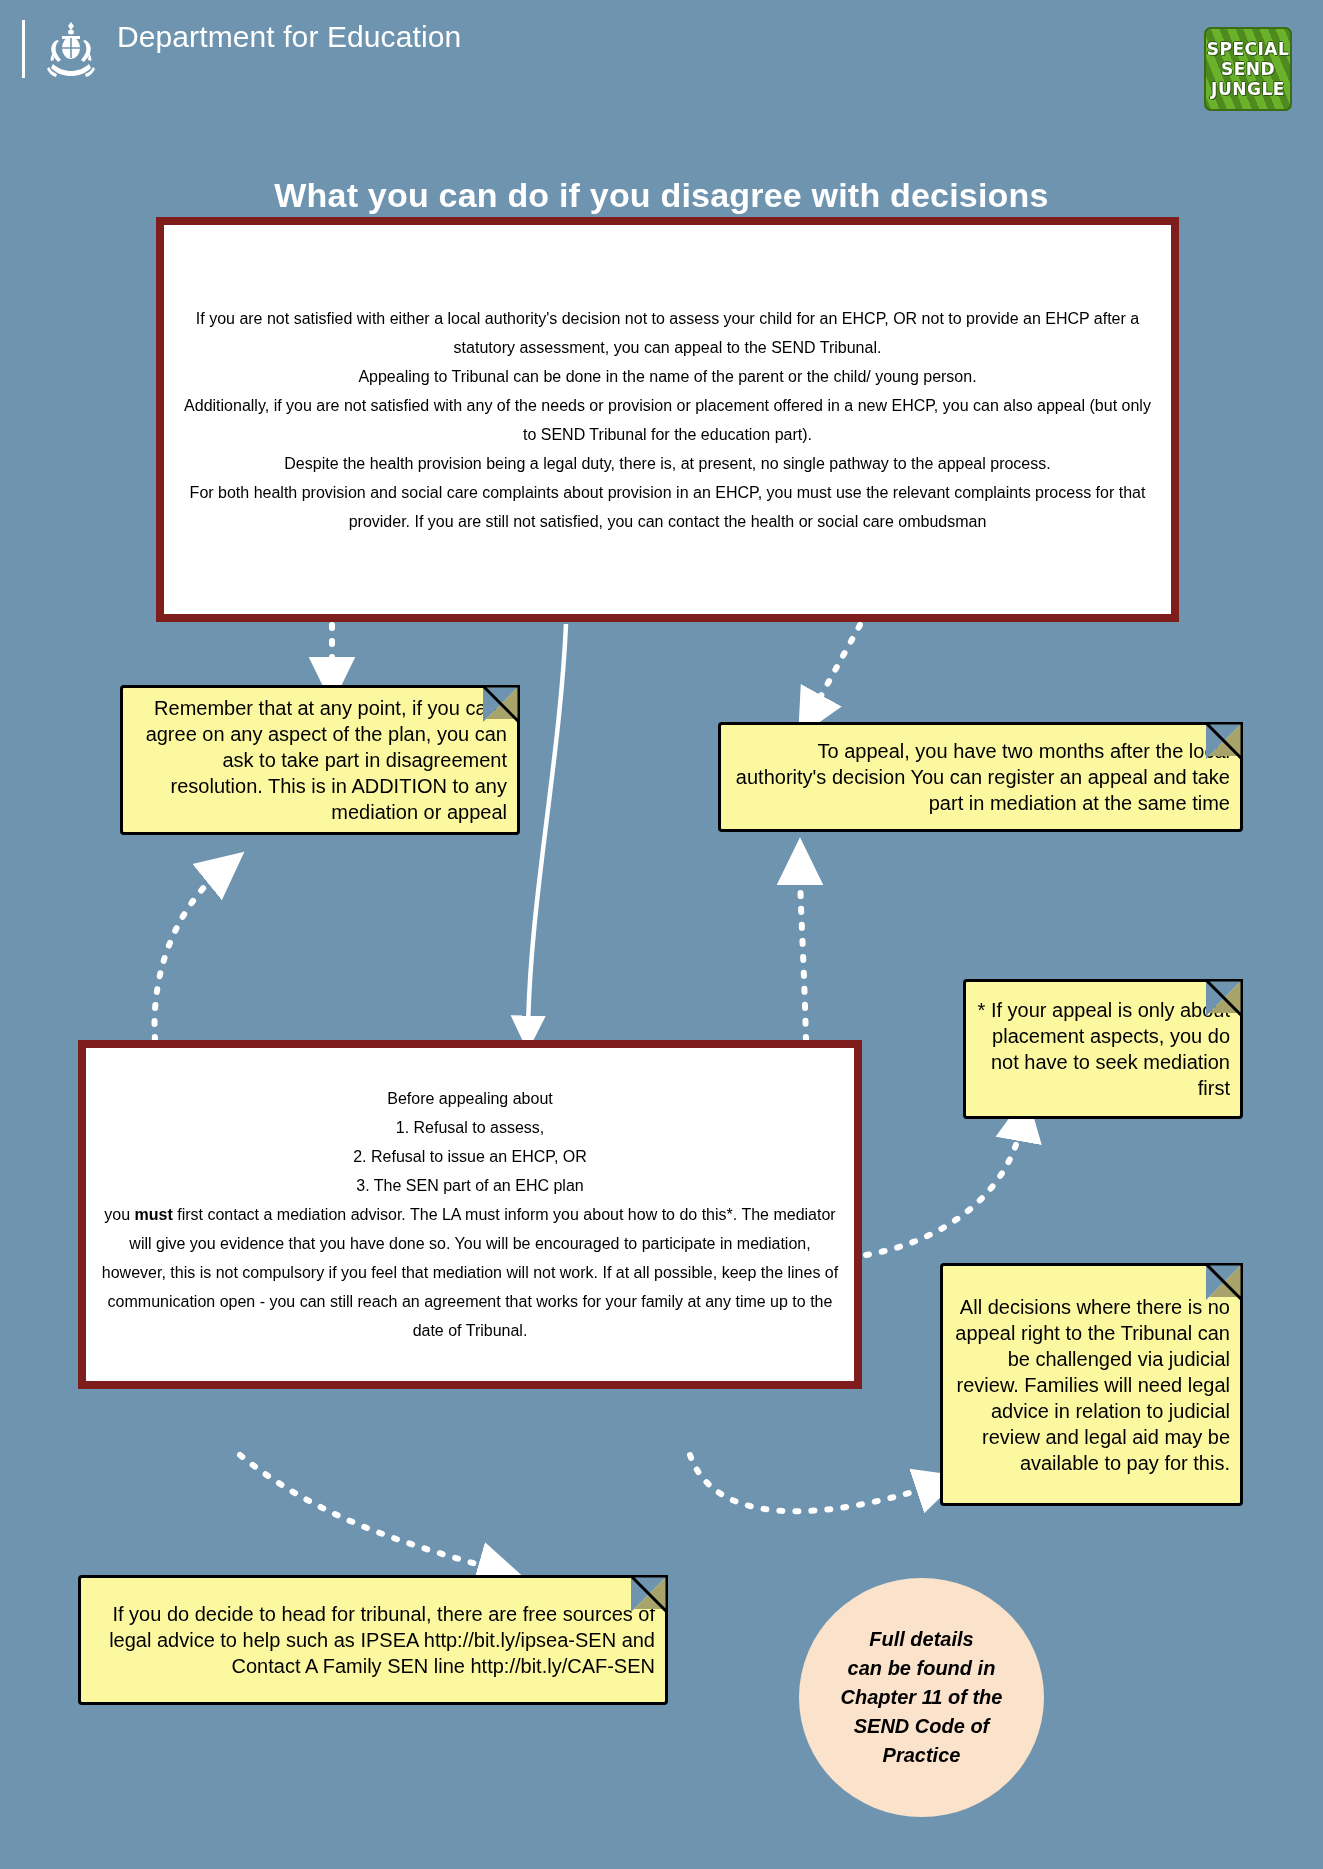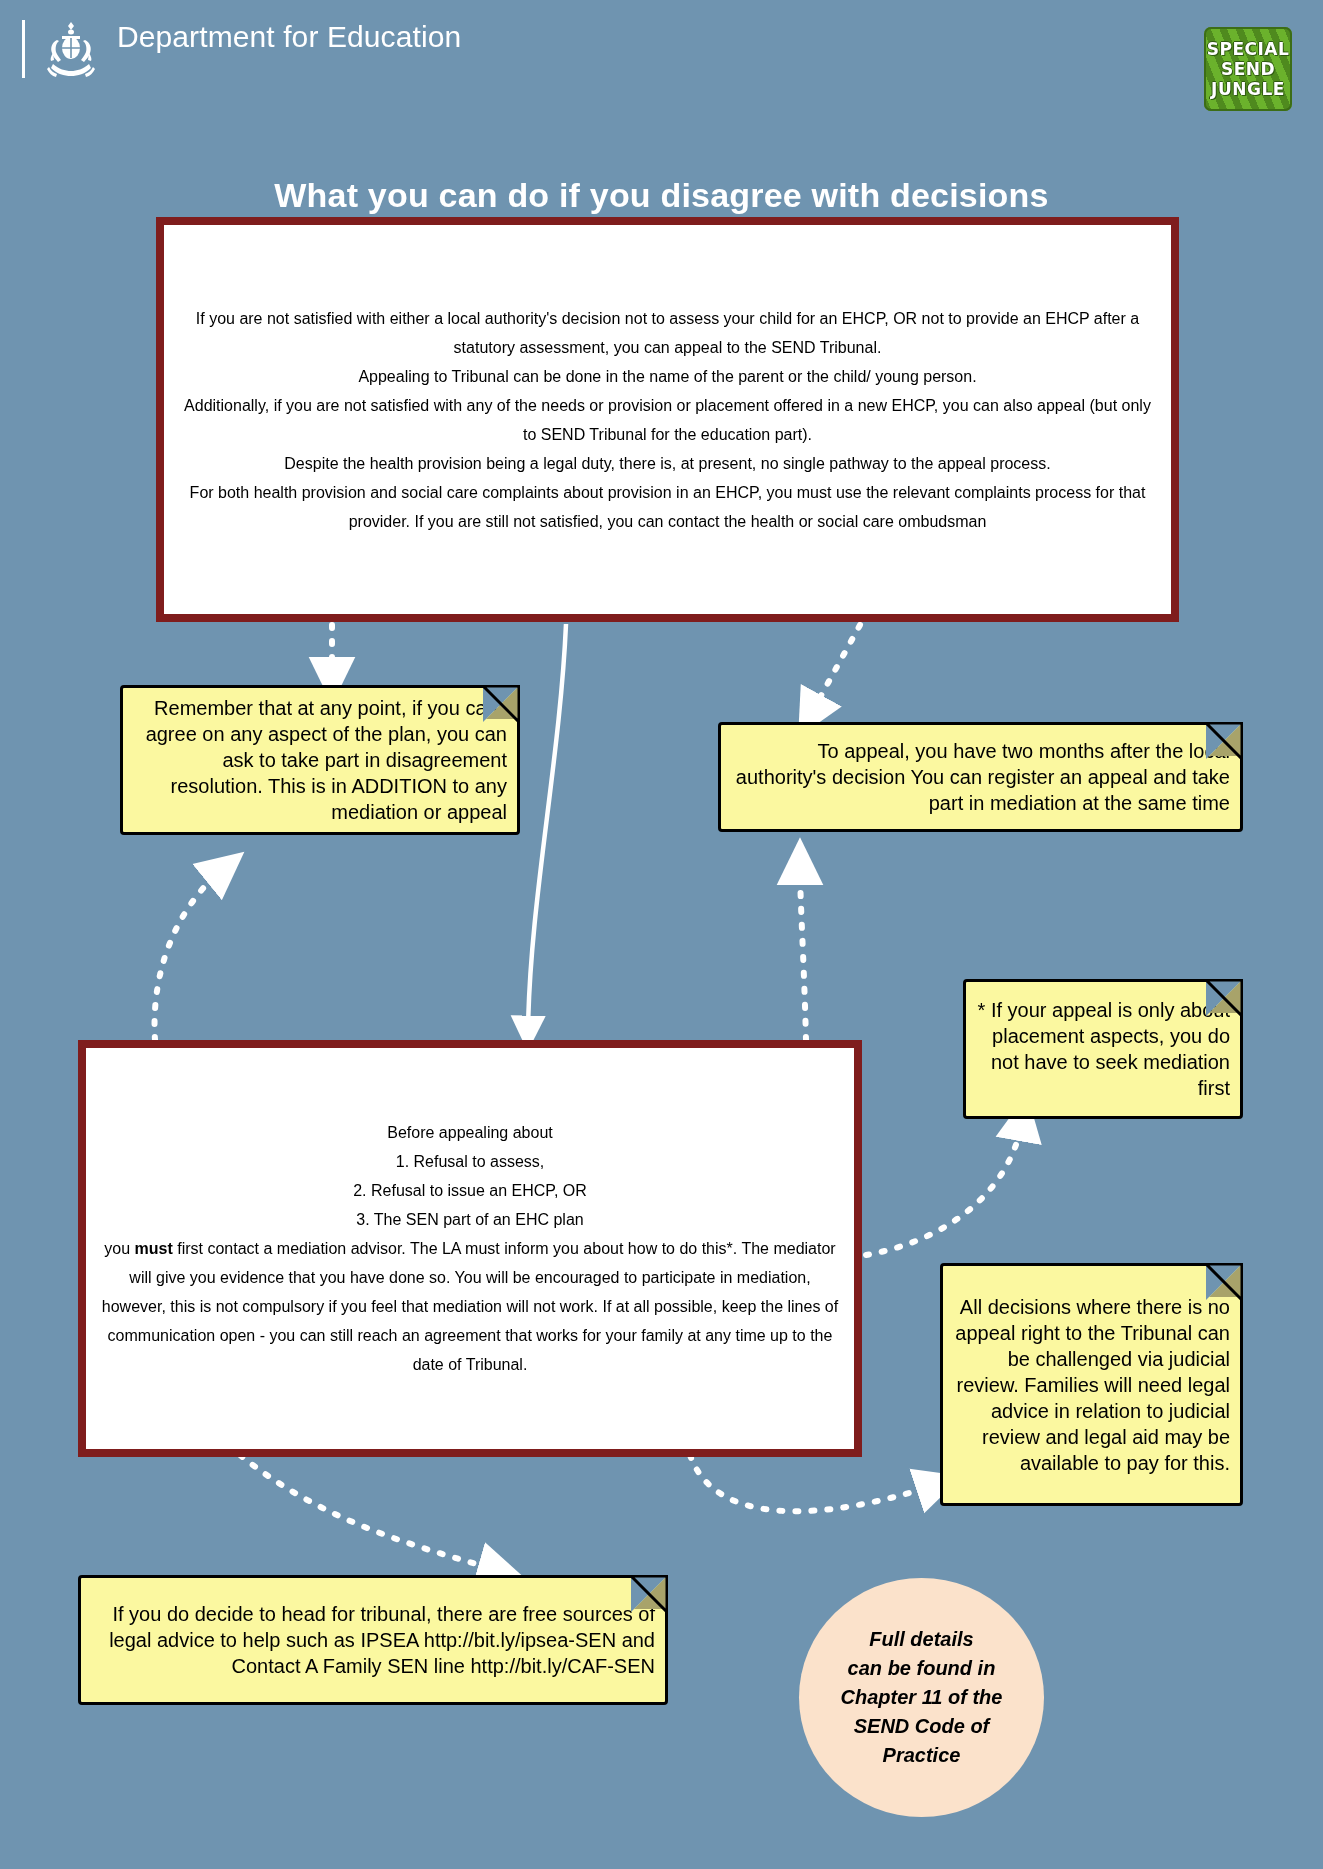--- a/index.html
+++ b/index.html
@@ -247,21 +247,21 @@
     <div class="inner">To appeal, you have two months after the local authority's decision You can register an appeal and take part in mediation at the same time</div>
   </div>
 
   <div class="note" style="left:963px; top:979px; width:280px; height:140px;">
     <svg class="fold-edge" viewBox="0 0 38 38">
       <path d="M1 1 L37 37 L37 1 Z" fill="none" stroke="#000000" stroke-width="3"></path>
     </svg>
     <div class="inner">* If your appeal is only about placement aspects, you do not have to seek mediation first</div>
   </div>
 
-  <div class="whitebox" style="left:78px; top:1040px; width:784px; height:417px;justify-content:center;">
+  <div class="whitebox" style="left:78px; top:1040px; width:784px; height:349px;justify-content:center;">
     <div class="inner">
       <p>Before appealing about</p>
       <p>1. Refusal to assess,</p>
       <p>2. Refusal to issue an EHCP, OR</p>
       <p>3. The SEN part of an EHC plan</p>
       <p><span>you </span><b>must</b><span> first contact a mediation advisor. The LA must inform you about how to do this*. The mediator will give you evidence that you have done so. You will be encouraged to participate in mediation, however, this is not compulsory if you feel that mediation will not work. If at all possible, keep the lines of communication open - you can still reach an agreement that works for your family at any time up to the date of Tribunal.</span></p>
     </div>
   </div>
 
   <div class="note" style="left:940px; top:1263px; width:303px; height:243px;">

